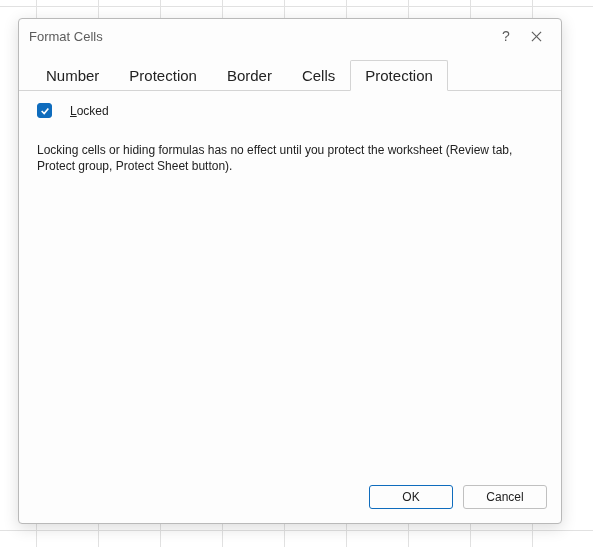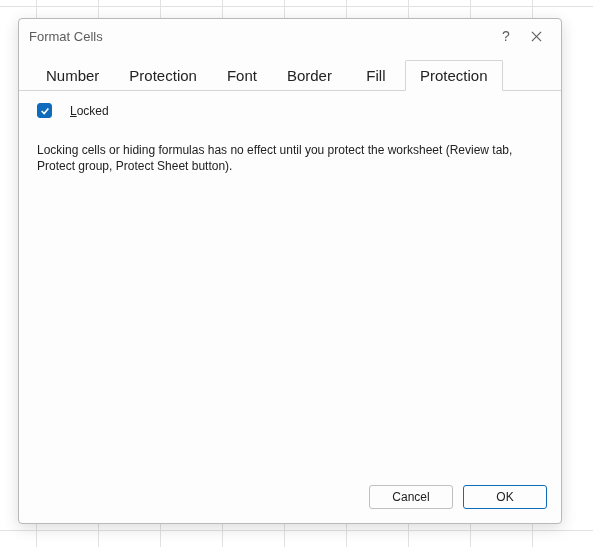--- a/index.html
+++ b/index.html
@@ -158,35 +158,34 @@
       <svg viewBox="0 0 12 12">
           <line x1="1" y1="1" x2="11" y2="11"></line>
           <line x1="11" y1="1" x2="1" y2="11"></line>
         </svg>
     </div>
   </div>
 
   <div class="tabs">
     <div class="tab">Number</div>
     <div class="tab">Protection</div>
-    <div class="tab">Font</div>
     <div class="tab">Border</div>
-    <div class="tab">Fill</div>
+    <div class="tab">Cells</div>
     <div class="tab active">Protection</div>
   </div>
 
   <div class="content">
     <div class="checkbox-row">
       <span class="chk checked">
         <svg viewBox="0 0 12 12">
             <polyline points="2,6 5,9 10,3"></polyline>
           </svg>
       </span>
       <span class="chk-label"><span class="underline">L</span><span>ocked</span></span>
     </div>
     <div class="desc-text">Locking cells or hiding formulas has no effect until you protect the worksheet (Review tab, Protect group, Protect Sheet button).</div>
   </div>
 
   <div class="footer">
+    <div class="btn primary">OK</div>
     <div class="btn">Cancel</div>
-    <div class="btn primary">OK</div>
   </div>
 </div>
 
 </body></html>

